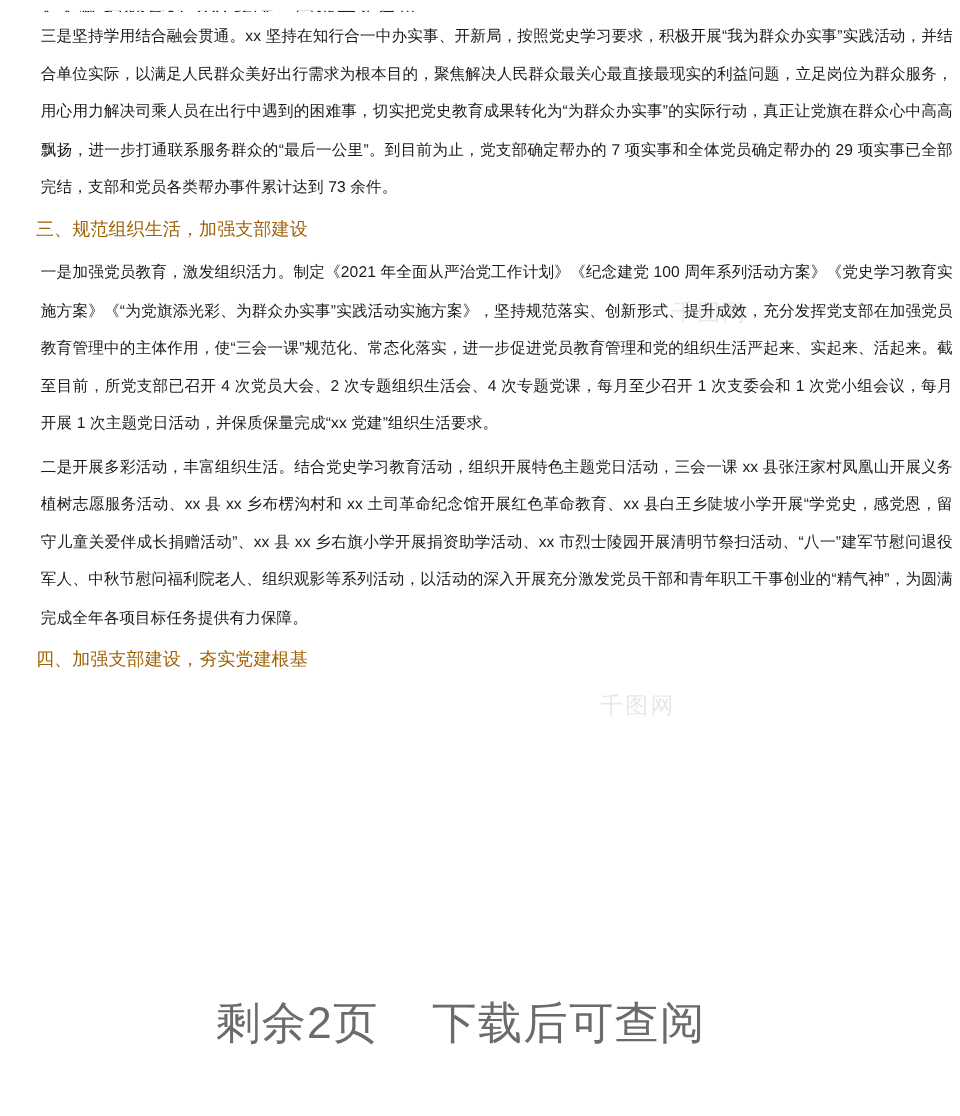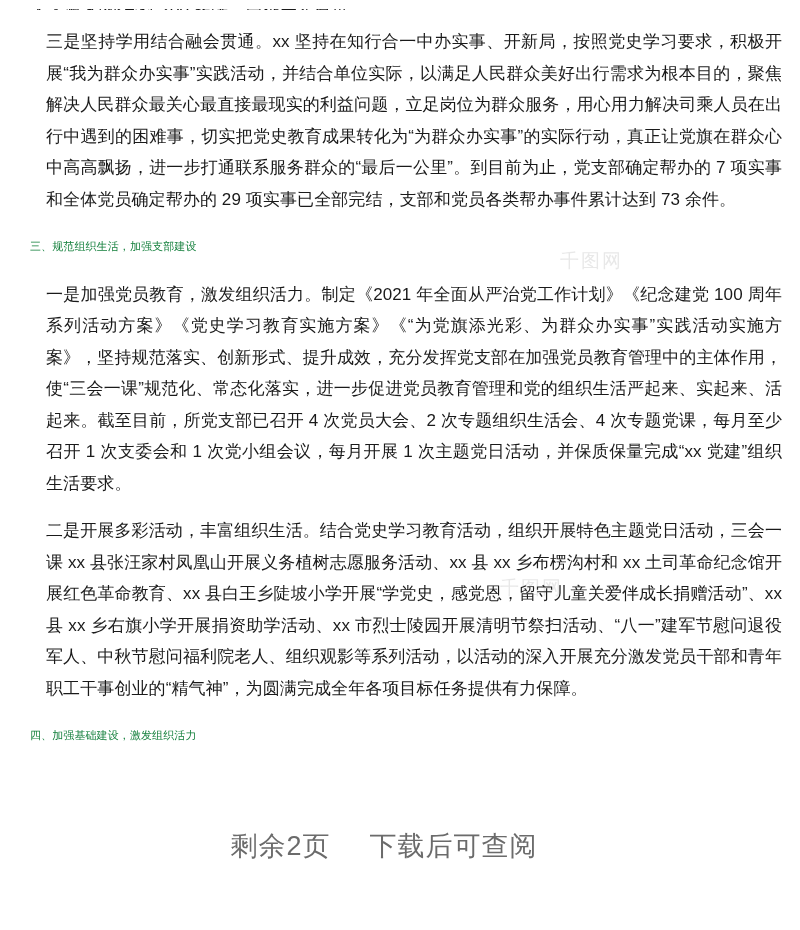--- a/index.html
+++ b/index.html
@@ -34,35 +34,35 @@
     font-size: 17px;
     line-height: 19px;
     height: 10px;
     overflow: hidden;
     color: #1a1a1a;
     letter-spacing: 0.2px;
     margin: 0 0 2px 0;
     white-space: nowrap;
   }
   p.para {
-    margin: 16px;
-    font-size: 17px;
+    margin: 4px;
+    font-size: 13px;
     line-height: 31.5px;
     text-align: justify;
     text-justify: inter-ideograph;
     letter-spacing: 0.1px;
     color: #1a1a1a;
   }
   p.heading {
     margin: 0;
-    font-size: 11px;
+    font-size: 15px;
     line-height: 31.5px;
     text-align: left;
     letter-spacing: 0.1px;
-    color: #15803d;
+    color: #a16207;
     font-weight: normal;
   }
   .watermark {
     position: absolute;
     color: rgba(120,120,120,0.17);
     font-size: 19px;
     font-family: "Liberation Sans", sans-serif;
     letter-spacing: 2px;
     white-space: nowrap;
     pointer-events: none;
@@ -78,21 +78,21 @@
     width: 800px;
     height: 130px;
     background: #ffffff;
   }
   .footer-notice {
     position: absolute;
     left: 0;
     top: 828px;
     width: 768px;
     text-align: center;
-    font-size: 27px;
+    font-size: 37px;
     color: #6b6b6b;
     letter-spacing: 1px;
   }
   .footer-notice .gap {
     display: inline-block;
     width: 22px;
   }
   .top-fade {
     position: absolute;
     left: 0;
@@ -109,21 +109,21 @@
 <div class="page">
 
   <div class="doc-body">
 
     <div class="clipped-line">大大减 省外资料 200 多张，曾征完实有可。</div>
 
     <p class="para">三是坚持学用结合融会贯通。xx 坚持在知行合一中办实事、开新局，按照党史学习要求，积极开展“我为群众办实事”实践活动，并结合单位实际，以满足人民群众美好出行需求为根本目的，聚焦解决人民群众最关心最直接最现实的利益问题，立足岗位为群众服务，用心用力解决司乘人员在出行中遇到的困难事，切实把党史教育成果转化为“为群众办实事”的实际行动，真正让党旗在群众心中高高飘扬，进一步打通联系服务群众的“最后一公里”。到目前为止，党支部确定帮办的 7 项实事和全体党员确定帮办的 29 项实事已全部完结，支部和党员各类帮办事件累计达到 73 余件。</p>
     <p class="heading">三、规范组织生活，加强支部建设</p>
     <p class="para">一是加强党员教育，激发组织活力。制定《2021 年全面从严治党工作计划》《纪念建党 100 周年系列活动方案》《党史学习教育实施方案》《“为党旗添光彩、为群众办实事”实践活动实施方案》，坚持规范落实、创新形式、提升成效，充分发挥党支部在加强党员教育管理中的主体作用，使“三会一课”规范化、常态化落实，进一步促进党员教育管理和党的组织生活严起来、实起来、活起来。截至目前，所党支部已召开 4 次党员大会、2 次专题组织生活会、4 次专题党课，每月至少召开 1 次支委会和 1 次党小组会议，每月开展 1 次主题党日活动，并保质保量完成“xx 党建”组织生活要求。</p>
     <p class="para">二是开展多彩活动，丰富组织生活。结合党史学习教育活动，组织开展特色主题党日活动，三会一课 xx 县张汪家村凤凰山开展义务植树志愿服务活动、xx 县 xx 乡布楞沟村和 xx 土司革命纪念馆开展红色革命教育、xx 县白王乡陡坡小学开展“学党史，感党恩，留守儿童关爱伴成长捐赠活动”、xx 县 xx 乡右旗小学开展捐资助学活动、xx 市烈士陵园开展清明节祭扫活动、“八一”建军节慰问退役军人、中秋节慰问福利院老人、组织观影等系列活动，以活动的深入开展充分激发党员干部和青年职工干事创业的“精气神”，为圆满完成全年各项目标任务提供有力保障。</p>
-    <p class="heading">四、加强基础建设，激发组织活力</p>
+    <p class="heading">四、加强支部建设，夯实党建根基</p>
 
   </div>
 
   <div class="watermark wm-1">千图网</div>
   <div class="watermark wm-2">千图网</div>
   <div class="watermark wm-3">工图网 588ku.com</div>
 
   <div class="footer-band"></div>
 
   <div class="footer-notice">

